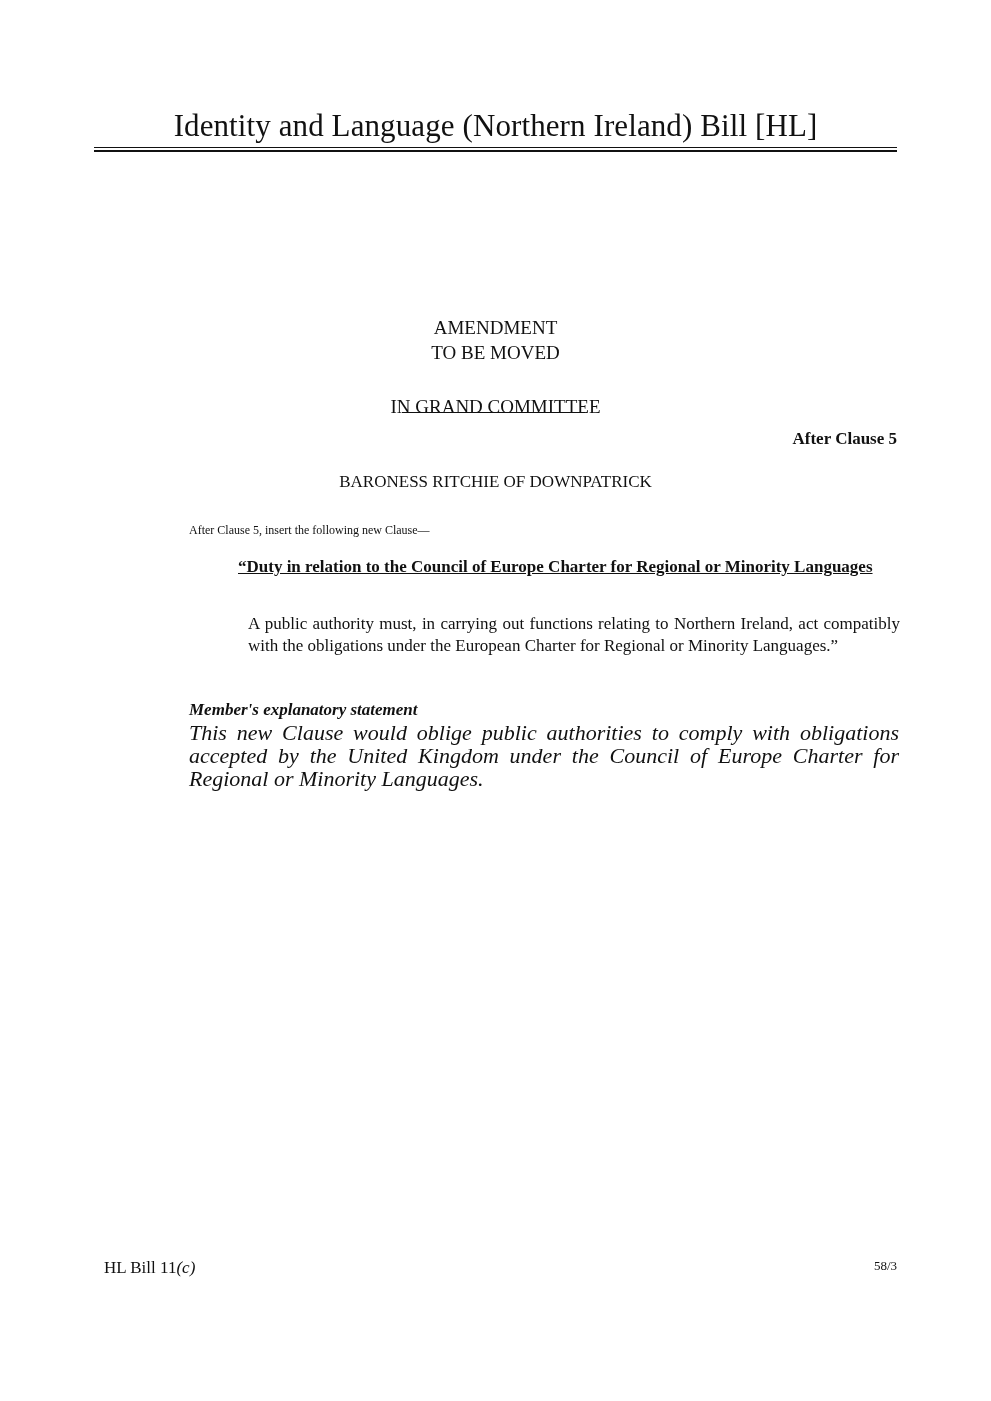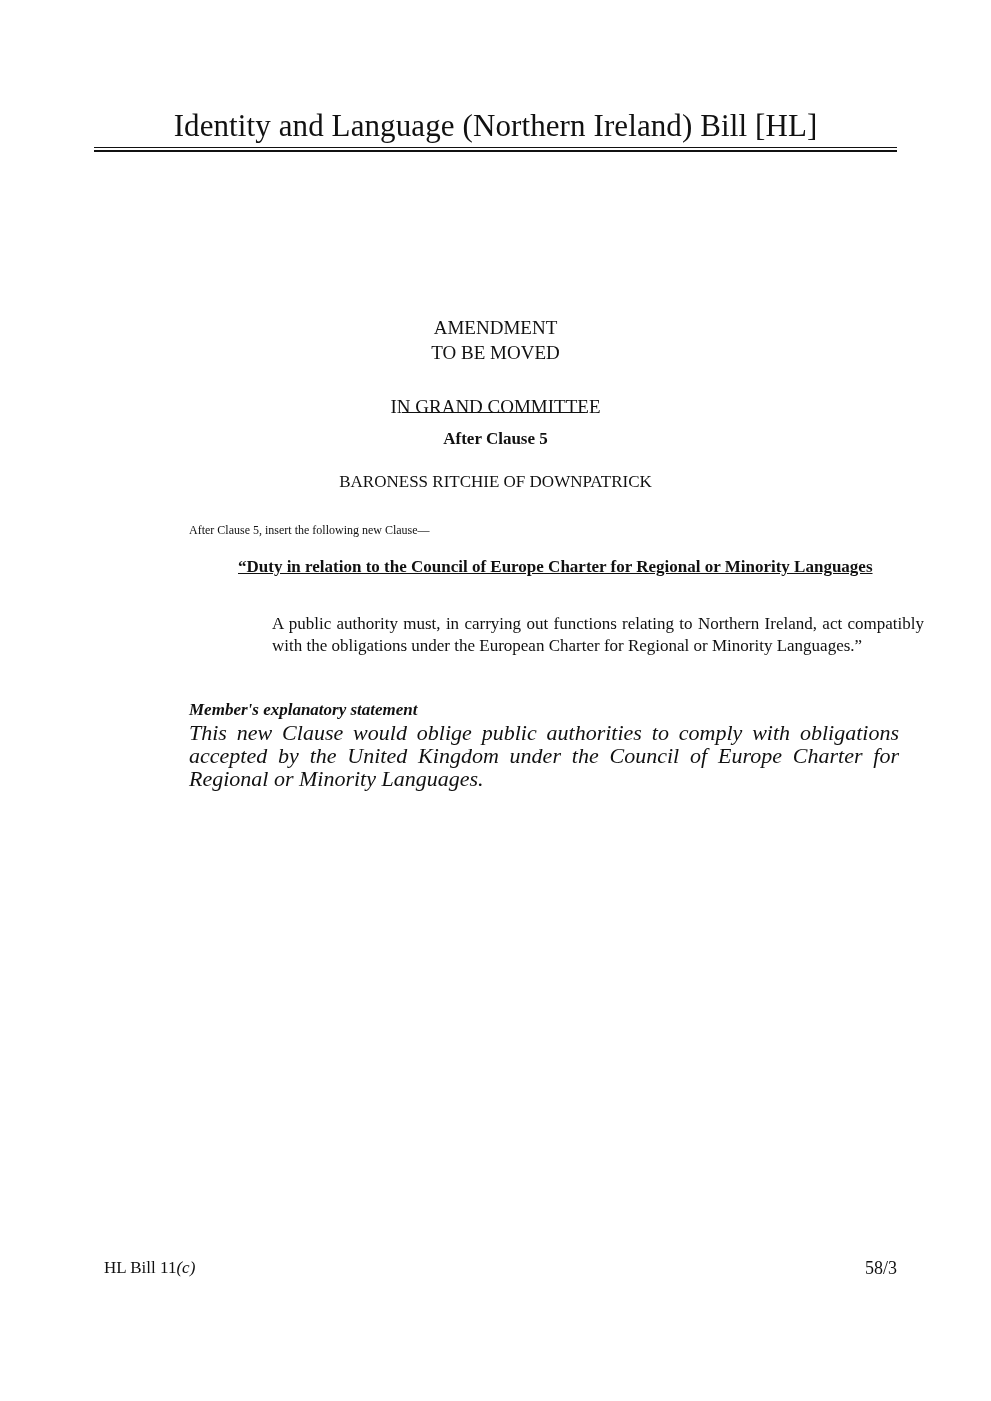--- a/index.html
+++ b/index.html
@@ -59,21 +59,21 @@
       top: 412px;
       width: 183px;
       height: 0;
       border-top: 1px solid #111;
     }
     .after-clause {
       position: absolute;
       left: 94px;
       top: 429px;
       width: 803px;
-      text-align: center;
+      text-align: right;
       font-weight: bold;
       font-size: 17px;
     }
     .mover {
       position: absolute;
       left: 94px;
       top: 472px;
       width: 803px;
       text-align: center;
       font-size: 17px;
@@ -95,21 +95,20 @@
       text-decoration: underline;
     }
     .clause-body {
       position: absolute;
       left: 248px;
       top: 613px;
       width: 652px;
       font-size: 17px;
       line-height: 22px;
       text-align: justify;
-      margin-left: 24px;
     }
     .explanatory-title {
       position: absolute;
       left: 189px;
       top: 700px;
       font-weight: bold;
       font-style: italic;
       font-size: 17px;
     }
     .explanatory-body {
@@ -125,21 +124,21 @@
     .footer-left {
       position: absolute;
       left: 104px;
       top: 1258px;
       font-size: 17px;
     }
     .footer-right {
       position: absolute;
       right: 94px;
       top: 1258px;
-      font-size: 18px;
+      font-size: 13px;
     }
     .italic { font-style: italic; }
   </style>
 </head>
 <body>
 
 <h1 class="title">Identity and Language (Northern Ireland) Bill [HL]</h1>
 <div class="title-rule-thin"></div>
 <div class="title-rule-thick"></div>
 

